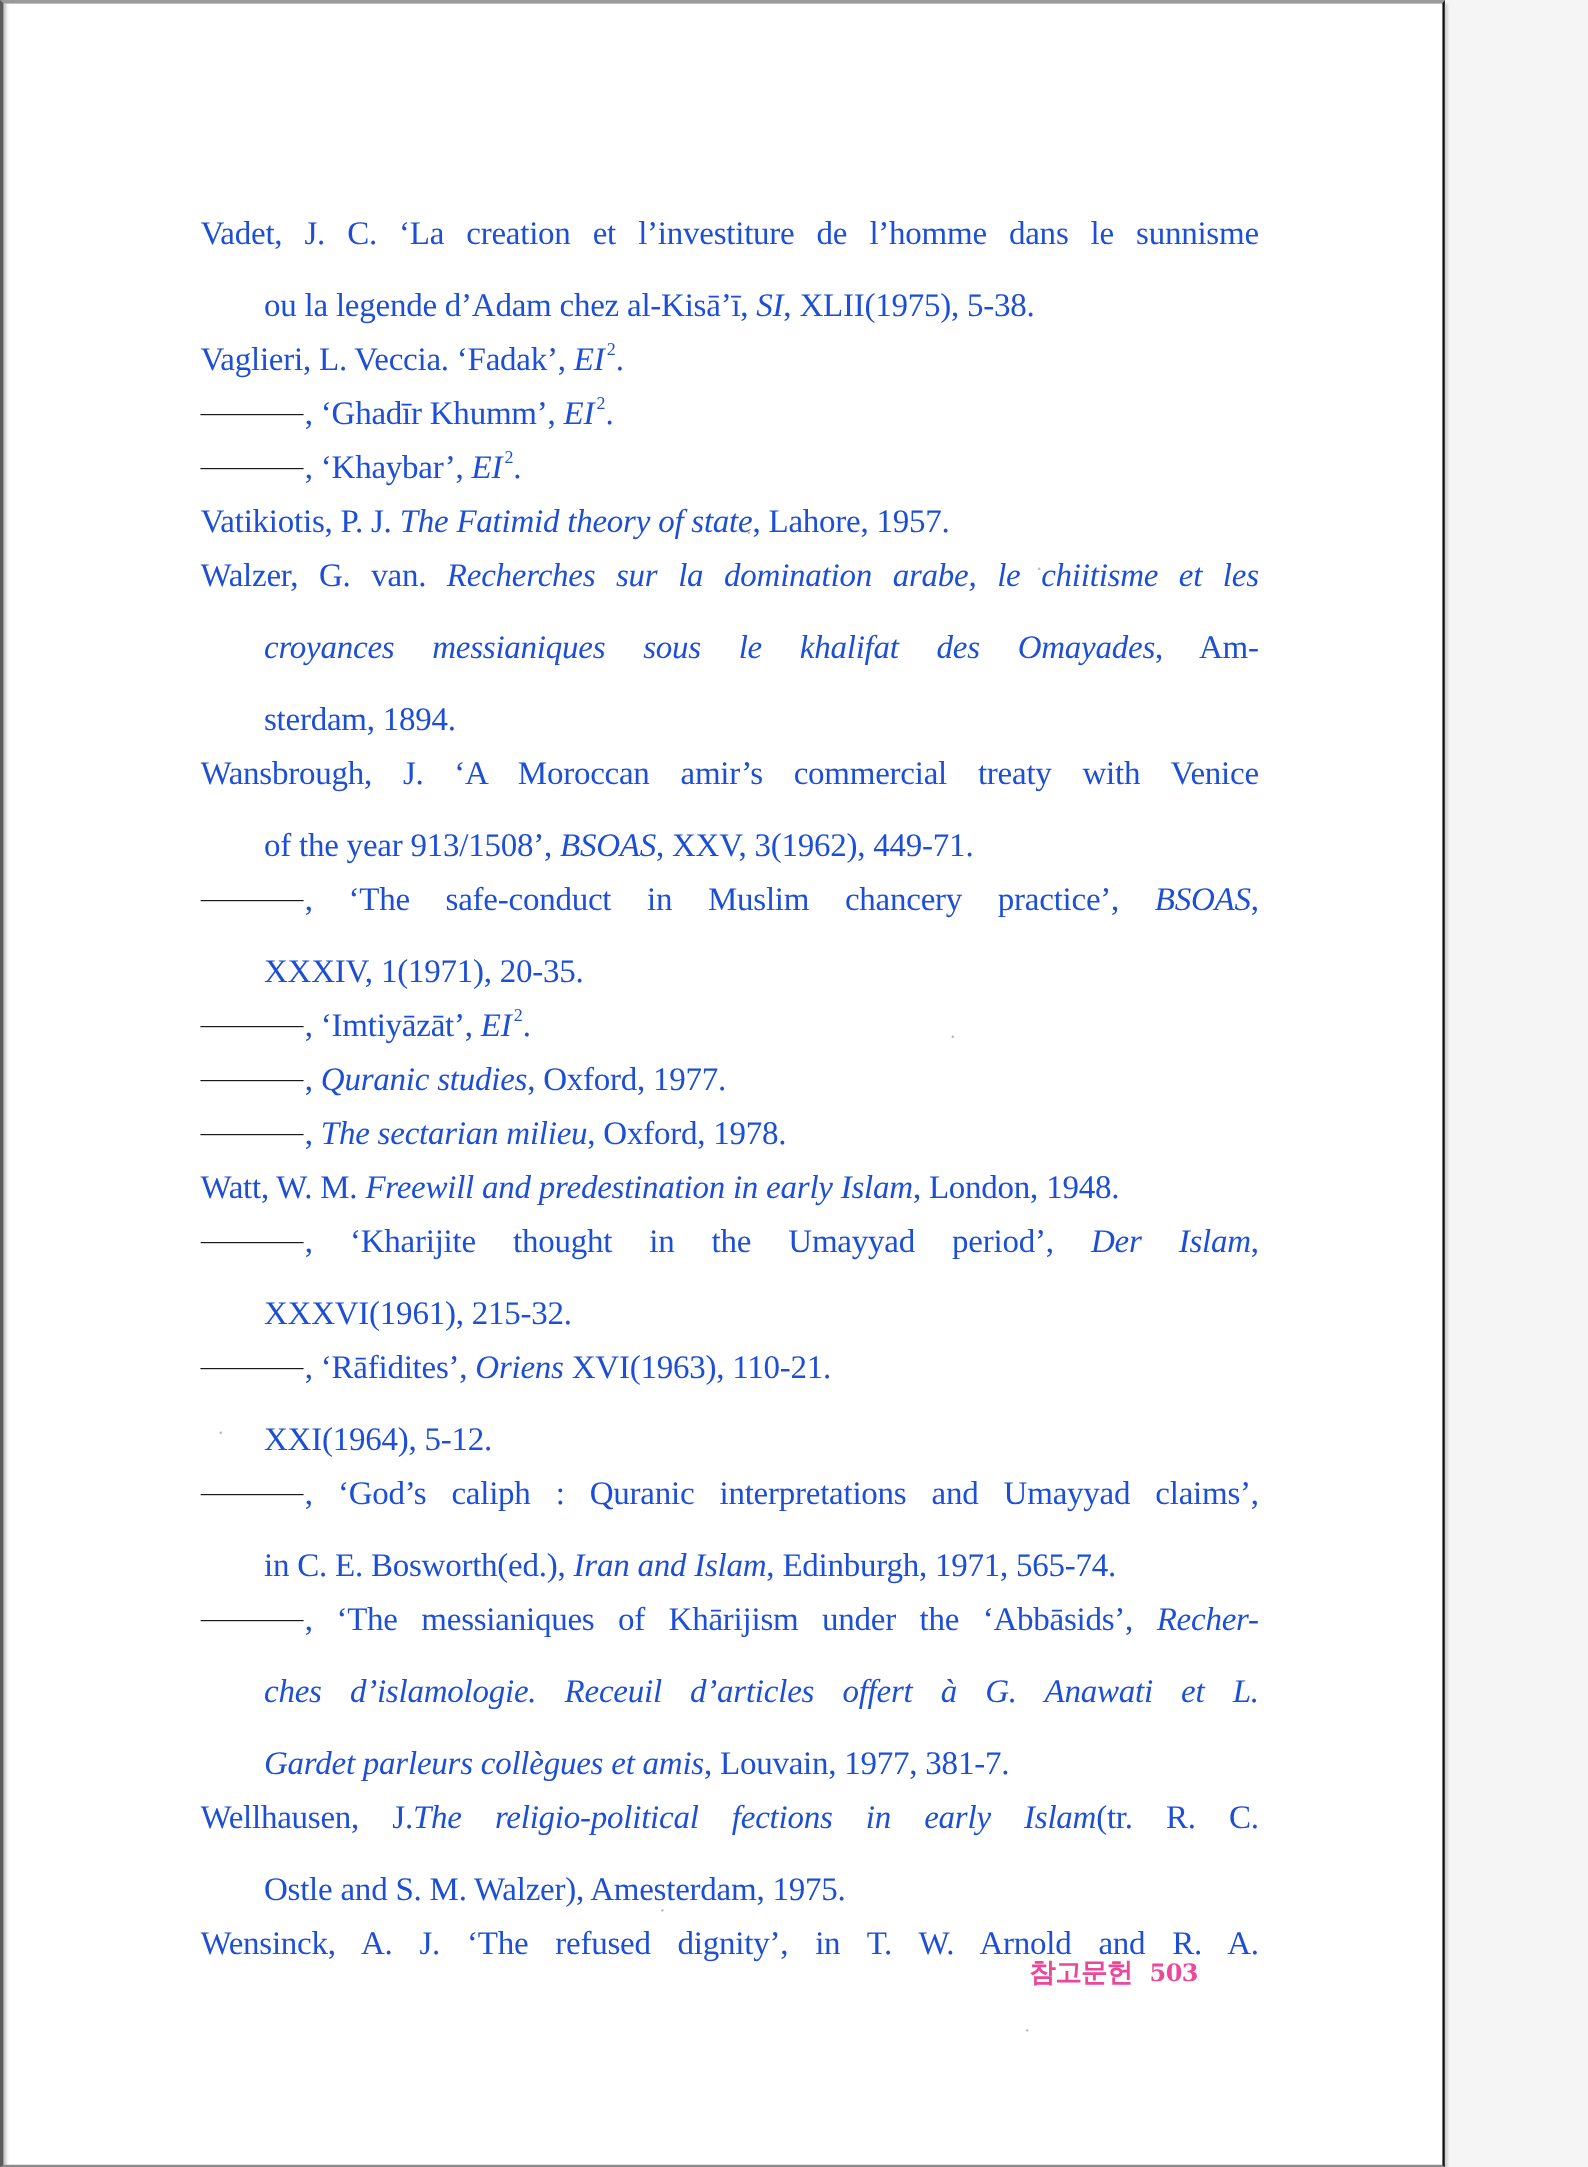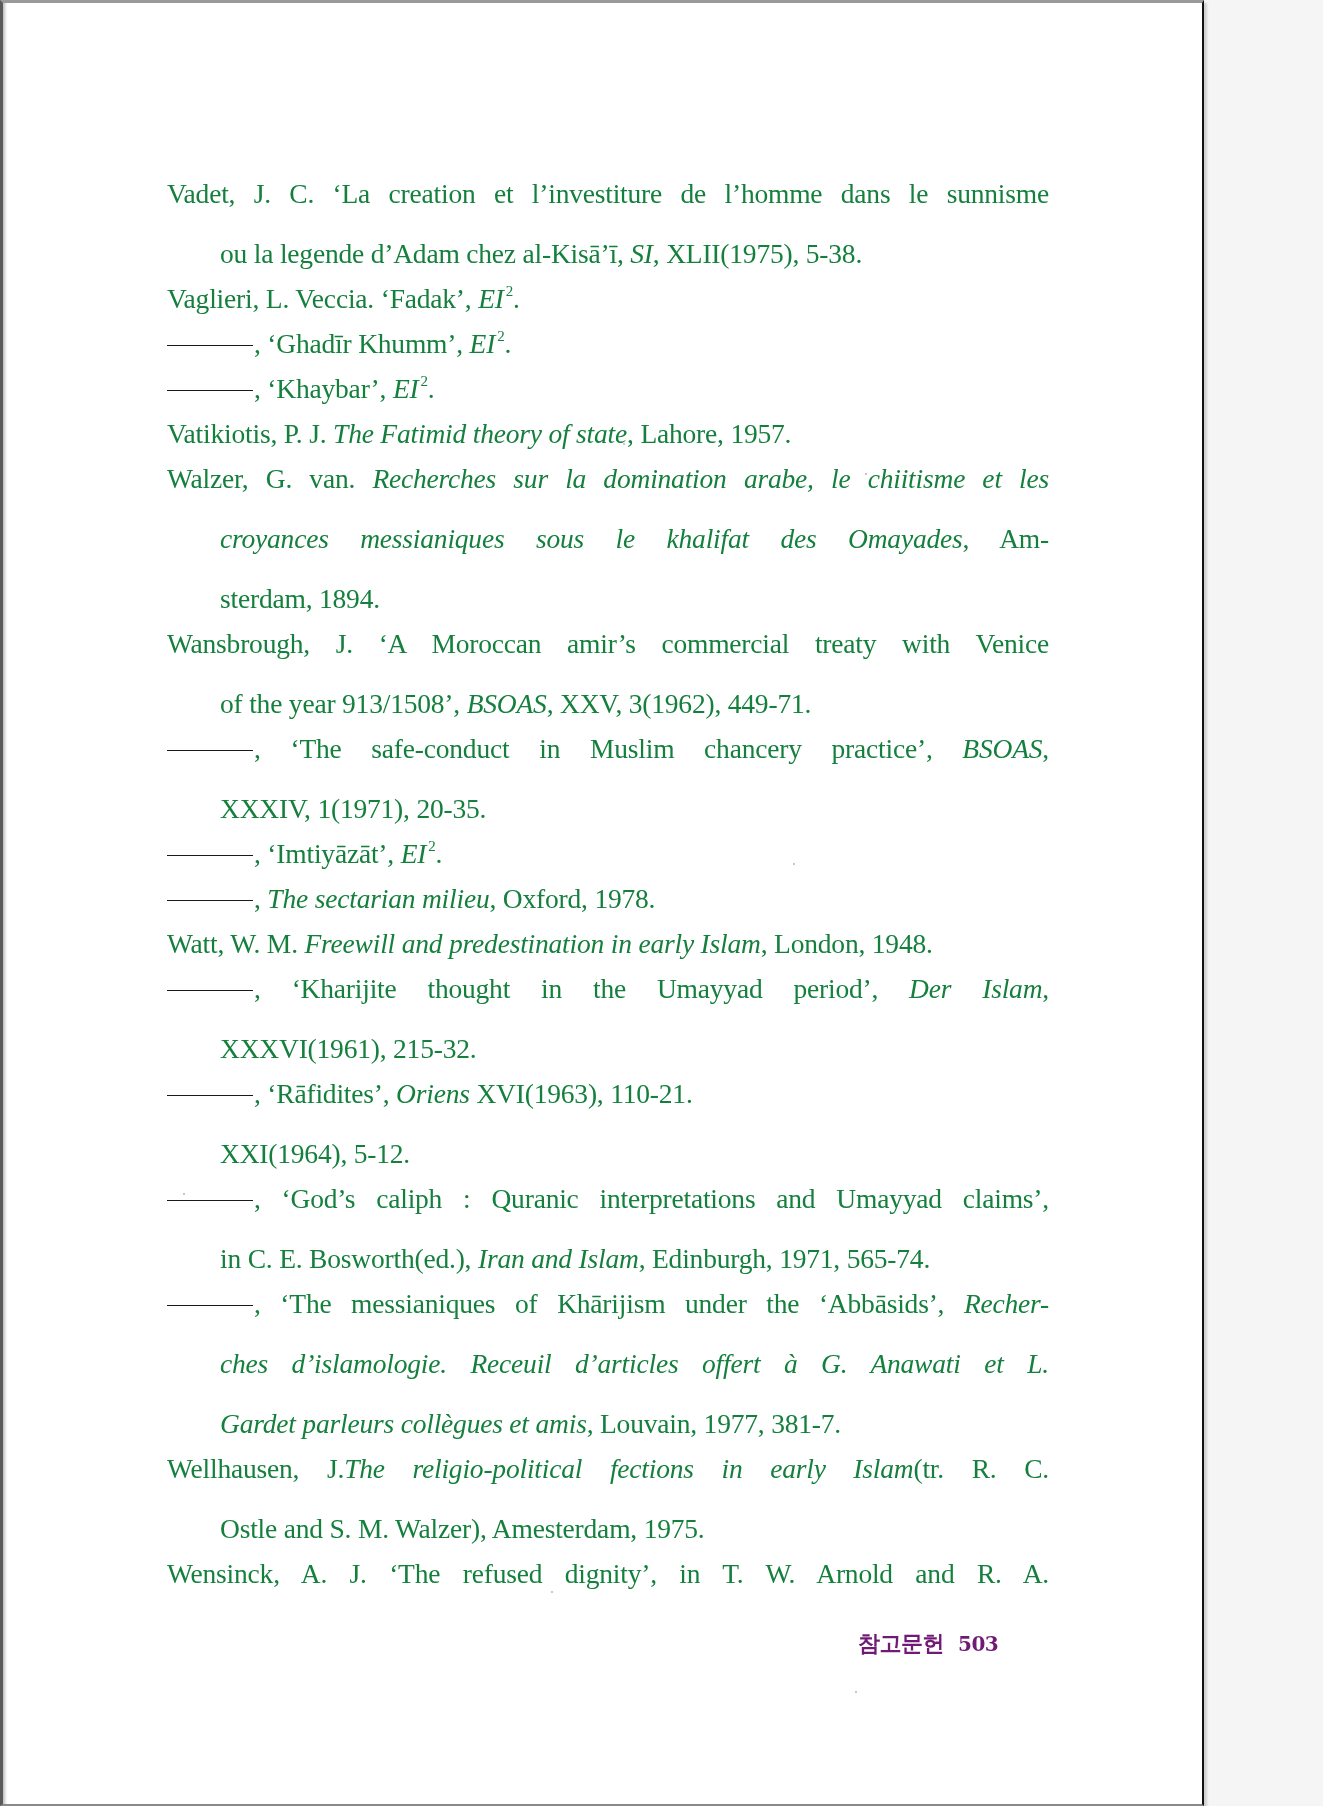--- a/index.html
+++ b/index.html
@@ -16,32 +16,32 @@
     border-left: 3px solid #5a5a5a;
     border-right: 2px solid #111;
     border-bottom: 2px solid #8a8a8a;
     box-shadow: inset 4px 0 3px -2px #bdbdbd, 3px 3px 2px #cfcfcf;
   }
   .textblock {
     position: absolute; left: 164px; top: 168px; width: 882px;
   }
   .line {
     height: 45px; line-height: 45px;
-    font-size: 27.5px; color: #15803d;
+    font-size: 27.5px; color: #1d4ed8;
     white-space: nowrap; letter-spacing: -0.2px;
   }
   .line.justify { text-align: justify; text-align-last: justify; white-space: normal; overflow: hidden; }
   .line.indent { padding-left: 53px; margin-top: 15px; }
   .it { font-style: italic; }
   sup { font-size: 15px; line-height: 0; position: relative; top: -2px; margin-left: 2px; }
   .dash { display: inline-block; width: 86px; border-top: 1.6px solid #1a1a1a; vertical-align: middle; margin-right: 1px; position: relative; top: -1px; }
   .footer {
     position: absolute; left: 855px; top: 1626px;
     font-family: "DejaVu Sans", sans-serif; font-weight: bold;
-    font-size: 22px; color: #701a75; letter-spacing: -0.5px;
+    font-size: 22px; color: #ec4899; letter-spacing: -0.5px;
   }
   .footer .pg { margin-left: 14px; font-family: "DejaVu Serif", serif; font-size: 20px; }
   .speck { position: absolute; width: 2px; height: 2px; background: #b5b5b5; border-radius: 1px; }
 </style>
 </head>
 <body>
 
 <div class="page">
   <div class="textblock" id="textblock">
       <div class="line justify"><span>Vadet, J. C. ‘La creation et l’investiture de l’homme dans le sunnisme</span></div>
@@ -51,20 +51,21 @@
       <div class="line"><span class="dash"></span><span>, ‘Khaybar’, </span><span class="it">EI</span><sup>2</sup><span>.</span></div>
       <div class="line"><span>Vatikiotis, P. J. </span><span class="it">The Fatimid theory of state</span><span>, Lahore, 1957.</span></div>
       <div class="line justify"><span>Walzer, G. van. </span><span class="it">Recherches sur la domination arabe, le chiitisme et les</span></div>
       <div class="line indent justify"><span class="it">croyances messianiques sous le khalifat des Omayades</span><span>, Am-</span></div>
       <div class="line indent"><span>sterdam, 1894.</span></div>
       <div class="line justify"><span>Wansbrough, J. ‘A Moroccan amir’s commercial treaty with Venice</span></div>
       <div class="line indent"><span>of the year 913/1508’, </span><span class="it">BSOAS</span><span>, XXV, 3(1962), 449-71.</span></div>
       <div class="line justify"><span class="dash"></span><span>, ‘The safe-conduct in Muslim chancery practice’, </span><span class="it">BSOAS</span><span>,</span></div>
       <div class="line indent"><span>XXXIV, 1(1971), 20-35.</span></div>
       <div class="line"><span class="dash"></span><span>, ‘Imtiyāzāt’, </span><span class="it">EI</span><sup>2</sup><span>.</span></div>
+      <div class="line"><span class="dash"></span><span>, </span><span class="it">Quranic studies</span><span>, Oxford, 1977.</span></div>
       <div class="line"><span class="dash"></span><span>, </span><span class="it">The sectarian milieu</span><span>, Oxford, 1978.</span></div>
       <div class="line"><span>Watt, W. M. </span><span class="it">Freewill and predestination in early Islam</span><span>, London, 1948.</span></div>
       <div class="line justify"><span class="dash"></span><span>, ‘Kharijite thought in the Umayyad period’, </span><span class="it">Der Islam</span><span>,</span></div>
       <div class="line indent"><span>XXXVI(1961), 215-32.</span></div>
       <div class="line"><span class="dash"></span><span>, ‘Rāfidites’, </span><span class="it">Oriens</span><span> XVI(1963), 110-21.</span></div>
       <div class="line indent"><span>XXI(1964), 5-12.</span></div>
       <div class="line justify"><span class="dash"></span><span>, ‘God’s caliph : Quranic interpretations and Umayyad claims’,</span></div>
       <div class="line indent"><span>in C. E. Bosworth(ed.), </span><span class="it">Iran and Islam</span><span>, Edinburgh, 1971, 565-74.</span></div>
       <div class="line justify"><span class="dash"></span><span>, ‘The messianiques of Khārijism under the ‘Abbāsids’, </span><span class="it">Recher-</span></div>
       <div class="line indent justify"><span class="it">ches d’islamologie. Receuil d’articles offert à G. Anawati et L.</span></div>

